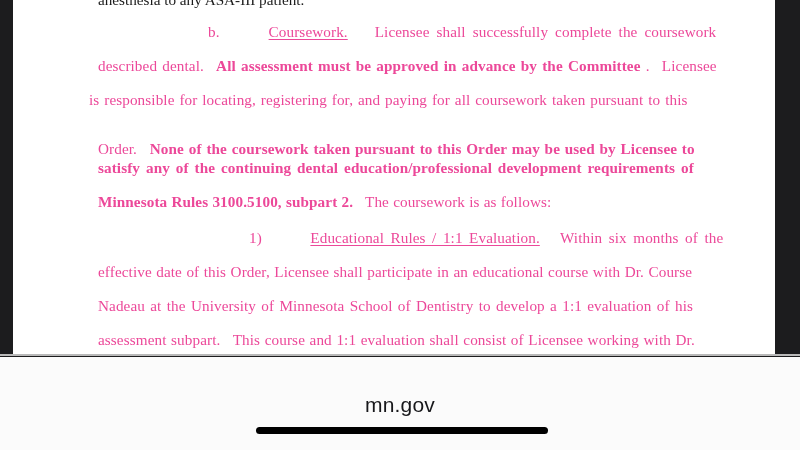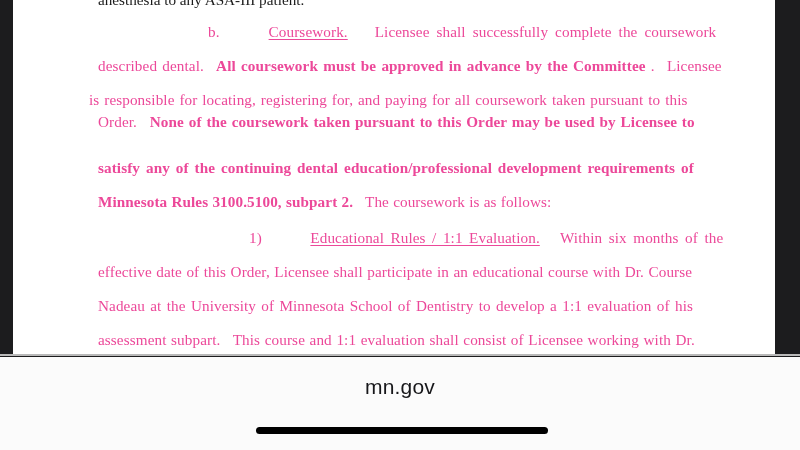--- a/index.html
+++ b/index.html
@@ -98,21 +98,21 @@
     height: 93px;
     background: #fbfbfb;
   }
   #url-bar {
     position: absolute;
     left: 0;
     top: 0;
     width: 800px;
     height: 60px;
     display: flex;
-    align-items: center;
+    align-items: flex-end;
     justify-content: center;
   }
   #url-text {
     font-family: "Liberation Sans", sans-serif;
     font-size: 21px;
     color: #17171a;
     letter-spacing: 0.2px;
   }
   #home-indicator {
     position: absolute;
@@ -131,23 +131,23 @@
 
   <div id="doc-viewer">
 
     <div class="letterbox left"></div>
     <div class="letterbox right"></div>
 
     <div id="page">
       <div id="clipped-top">anesthesia to any ASA-III patient.</div>
       <div id="page-inner">
           <div class="doc-line just" style="top: 23px; left: 195px; word-spacing: 3.1px;"><span style="margin-right: 42px;">b.</span> <span class="u" style="margin-right: 20px;">Coursework.</span> <span>Licensee shall successfully complete the coursework</span> </div>
-          <div class="doc-line just" style="top: 57px; left: 85px; word-spacing: 1.3px;"><span style="margin-right: 7px;">described dental.</span> <span class="b">All coursework must be approved in advance by the Committee</span> <span style="margin-right: 7px;">.</span> <span>Licensee</span> </div>
+          <div class="doc-line just" style="top: 57px; left: 85px; word-spacing: 1.3px;"><span style="margin-right: 7px;">described dental.</span> <span class="b">All assessment must be approved in advance by the Committee</span> <span style="margin-right: 7px;">.</span> <span>Licensee</span> </div>
           <div class="doc-line just" style="top: 91px; left: 76px; word-spacing: 1px;"><span>is responsible for locating, registering for, and paying for all coursework taken pursuant to this</span> </div>
-          <div class="doc-line just" style="top: 113px; left: 85px; word-spacing: 0.9px;"><span style="margin-right: 8px;">Order.</span> <span class="b">None of the coursework taken pursuant to this Order may be used by Licensee to</span> </div>
+          <div class="doc-line just" style="top: 140px; left: 85px; word-spacing: 0.9px;"><span style="margin-right: 8px;">Order.</span> <span class="b">None of the coursework taken pursuant to this Order may be used by Licensee to</span> </div>
           <div class="doc-line just" style="top: 159px; left: 85px; word-spacing: 2px;"><span class="b">satisfy any of the continuing dental education/professional development requirements of</span> </div>
           <div class="doc-line just" style="top: 193px; left: 85px; word-spacing: 0.3px;"><span class="b" style="margin-right: 8px;">Minnesota Rules 3100.5100, subpart 2.</span> <span>The coursework is as follows:</span> </div>
           <div class="doc-line just" style="top: 229px; left: 236px; word-spacing: 2.6px;"><span style="margin-right: 42px;">1)</span> <span class="u" style="margin-right: 14px;">Educational Rules / 1:1 Evaluation.</span> <span>Within six months of the</span> </div>
           <div class="doc-line just" style="top: 263px; left: 85px; word-spacing: 0.6px;"><span>effective date of this Order, Licensee shall participate in an educational course with Dr. Course</span> </div>
           <div class="doc-line just" style="top: 297px; left: 85px; word-spacing: 1.4px;"><span>Nadeau at the University of Minnesota School of Dentistry to develop a 1:1 evaluation of his</span> </div>
           <div class="doc-line just" style="top: 331px; left: 85px; word-spacing: 0.7px;"><span style="margin-right: 8px;">assessment subpart.</span> <span>This course and 1:1 evaluation shall consist of Licensee working with Dr.</span> </div>
         </div>
     </div>
 
   </div>

